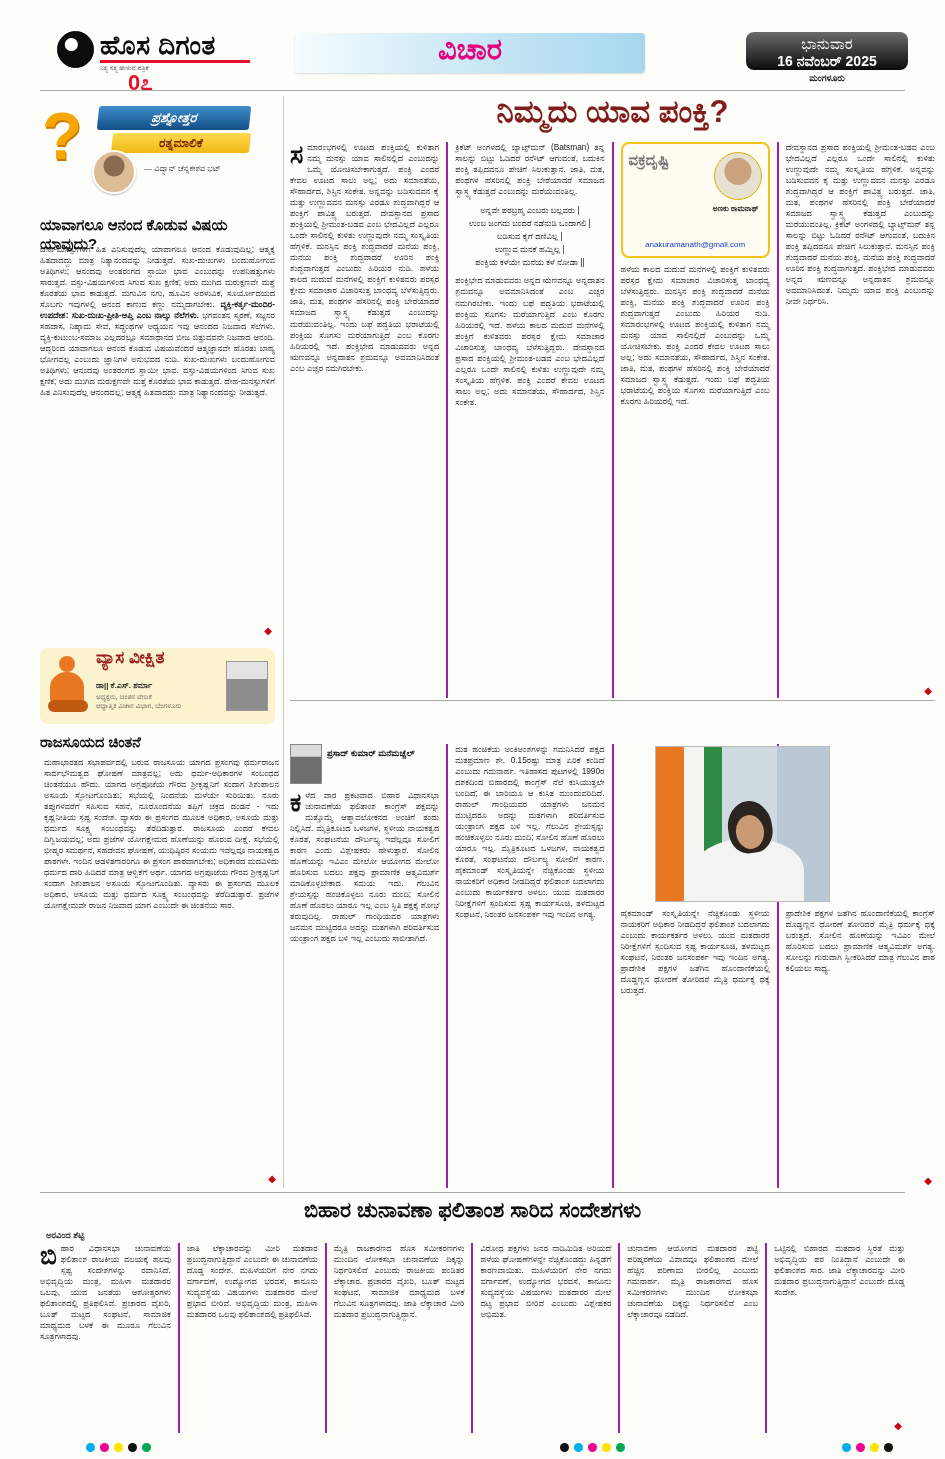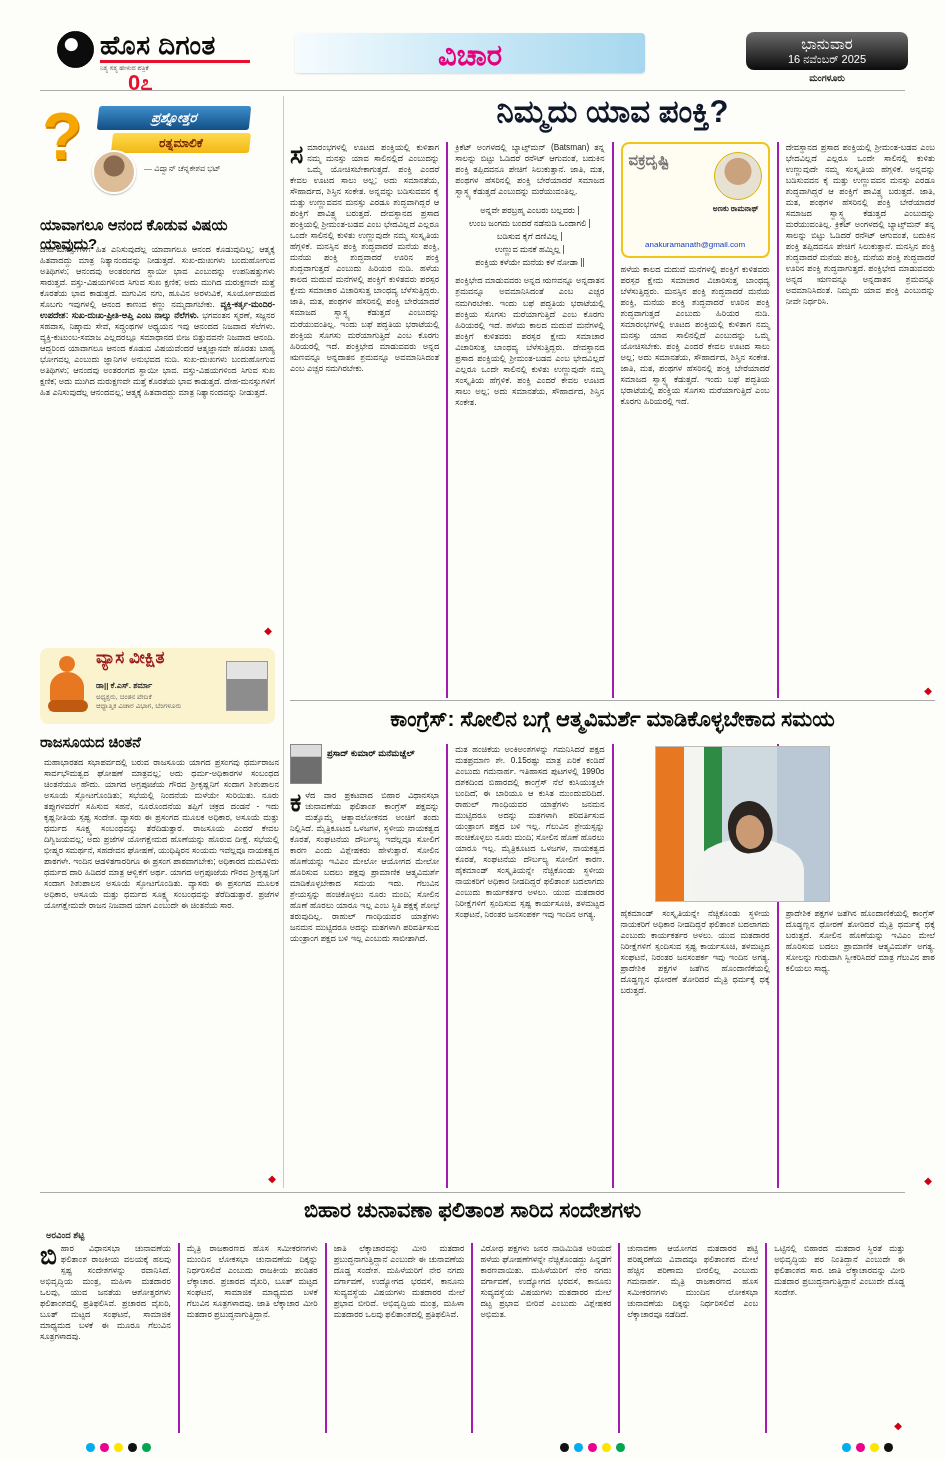--- a/index.html
+++ b/index.html
@@ -24,26 +24,26 @@
 
   
   .logo-circle { left:57px; top:31px; width:37px; height:37px; border-radius:50%;
     background:radial-gradient(circle at 38% 36%, #ffffff 0 6px, #0c0c0c 7px); border:1.5px solid #000; }
   .paper-name { left:100px; top:30px; font-size:26px; font-weight:bold; color:#0d0d0d; letter-spacing:0.5px; }
   .red-rule { left:100px; top:60px; width:150px; height:2.5px; background:#e8112d; }
   .tagline { left:100px; top:64px; font-size:6.5px; color:#555; }
   .page-num { left:128px; top:70px; font-size:22px; font-weight:bold; color:#e8112d; }
   .section-banner { left:295px; top:33px; width:350px; height:40px; border-radius:4px;
     background:linear-gradient(90deg,#f6fcff 0%,#d2ecf7 40%,#a6d7ee 100%);
-    display:flex; align-items:flex-end; justify-content:center; box-shadow:0 1px 2px rgba(0,0,0,.15); }
+    display:flex; align-items:flex-start; justify-content:center; box-shadow:0 1px 2px rgba(0,0,0,.15); }
   .section-banner span { font-size:29px; font-weight:bold; color:#e6007e; }
   .date-box { left:746px; top:32px; width:162px; height:38px; border-radius:8px;
     background:linear-gradient(180deg,#6b6b6b,#0b0b0b); color:#fff; text-align:center; padding-top:3px; }
   .date-box .day { font-size:15px; }
-  .date-box .date { font-size:11px; font-weight:normal; }
+  .date-box .date { font-size:14px; font-weight:bold; }
   .city { left:746px; top:73px; width:162px; text-align:center; font-size:9px; font-weight:bold; color:#222; }
 
   
   .qa-header { left:40px; top:96px; width:235px; height:102px; }
   .qmark { position:absolute; left:2px; top:2px; font-size:66px; font-weight:bold; color:#f7a600;
     text-shadow:1px 2px 0 #c97a00; }
   .ribbon1 { position:absolute; left:58px; top:10px; width:152px; height:24px; transform:skew(-6deg);
     background:linear-gradient(180deg,#3e8ecb,#134f86); color:#fff; font-size:13px; font-weight:bold; font-style:italic;
     display:flex; align-items:center; justify-content:center; border-radius:3px; }
   .ribbon2 { position:absolute; left:72px; top:37px; width:138px; height:20px; transform:skew(-6deg);
@@ -67,21 +67,21 @@
   .vyasa-credit1 { position:absolute; left:56px; top:33px; font-size:8px; font-weight:bold; color:#333; }
   .vyasa-credit2 { position:absolute; left:56px; top:44px; font-size:7px; color:#555; white-space:pre-line; line-height:1.3; }
   .vyasa-photo { position:absolute; left:186px; top:13px; width:42px; height:50px; border:1px solid #999;
     background:linear-gradient(180deg,#e3e3e3 0 35%, #8d8d8d 36% 100%); }
   .vyasa-heading { left:40px; top:734px; width:235px; font-size:14.5px; font-weight:bold; color:#0c0c0c; }
   .vyasa-body { left:44px; top:757px; width:235px; height:429px; }
 
   .div-left-main { left:283px; top:96px; height:1092px; }
 
   
-  .main-headline { left:290px; top:94px; width:645px; text-align:center; font-size:31px; font-weight:bold; color:#0f172a; }
+  .main-headline { left:290px; top:94px; width:645px; text-align:center; font-size:31px; font-weight:bold; color:#7f1d1d; }
   .main-cols { left:290px; top:142px; width:645px; height:556px; }
   .author-box { border:2px solid #f0c419; border-radius:8px; background:#fffdf2; height:116px; margin-bottom:6px;
     position:relative; padding:6px; }
   .author-box .box-title { font-size:15px; font-weight:bold; color:#737373; }
   .author-box .box-photo { position:absolute; right:6px; top:8px; width:48px; height:48px; border-radius:50%;
     background:radial-gradient(circle at 50% 40%, #caa27e 0 13px, #e7e1d2 14px); border:1.5px solid #d9b200; }
   .author-box .box-author { position:absolute; right:2px; top:60px; width:60px; text-align:center; font-size:7.5px; font-weight:bold; color:#222; }
   .author-box .box-email { position:absolute; left:0; bottom:5px; width:100%; text-align:center; font-size:8px; color:#1540c8; }
 
   
@@ -201,21 +201,20 @@
       </div>
       <span>ಹಳೆಯ ಕಾಲದ ಮದುವೆ ಮನೆಗಳಲ್ಲಿ ಪಂಕ್ತಿಗೆ ಕುಳಿತವರು ಪರಸ್ಪರ ಕ್ಷೇಮ ಸಮಾಚಾರ ವಿಚಾರಿಸುತ್ತ ಬಾಂಧವ್ಯ ಬೆಳೆಸುತ್ತಿದ್ದರು. ಮನಸ್ಸಿನ ಪಂಕ್ತಿ ಶುದ್ಧವಾದರೆ ಮನೆಯ ಪಂಕ್ತಿ, ಮನೆಯ ಪಂಕ್ತಿ ಶುದ್ಧವಾದರೆ ಊರಿನ ಪಂಕ್ತಿ ಶುದ್ಧವಾಗುತ್ತದೆ ಎಂಬುದು ಹಿರಿಯರ ನುಡಿ. ಸಮಾರಂಭಗಳಲ್ಲಿ ಊಟದ ಪಂಕ್ತಿಯಲ್ಲಿ ಕುಳಿತಾಗ ನಮ್ಮ ಮನಸ್ಸು ಯಾವ ಸಾಲಿನಲ್ಲಿದೆ ಎಂಬುದನ್ನು ಒಮ್ಮೆ ಯೋಚಿಸಬೇಕು. ಪಂಕ್ತಿ ಎಂದರೆ ಕೇವಲ ಊಟದ ಸಾಲು ಅಲ್ಲ; ಅದು ಸಮಾನತೆಯ, ಸೌಹಾರ್ದದ, ಶಿಸ್ತಿನ ಸಂಕೇತ. ಜಾತಿ, ಮತ, ಪಂಥಗಳ ಹೆಸರಿನಲ್ಲಿ ಪಂಕ್ತಿ ಬೇರೆಯಾದರೆ ಸಮಾಜದ ಸ್ವಾಸ್ಥ್ಯ ಕೆಡುತ್ತದೆ. ಇಂದು ಬಫೆ ಪದ್ಧತಿಯ ಭರಾಟೆಯಲ್ಲಿ ಪಂಕ್ತಿಯ ಸೊಗಸು ಮರೆಯಾಗುತ್ತಿದೆ ಎಂಬ ಕೊರಗು ಹಿರಿಯರಲ್ಲಿ ಇದೆ.</span>
     </div>
     <div class="col body-text">
       <span>ದೇವಸ್ಥಾನದ ಪ್ರಸಾದ ಪಂಕ್ತಿಯಲ್ಲಿ ಶ್ರೀಮಂತ-ಬಡವ ಎಂಬ ಭೇದವಿಲ್ಲದೆ ಎಲ್ಲರೂ ಒಂದೇ ಸಾಲಿನಲ್ಲಿ ಕುಳಿತು ಉಣ್ಣುವುದೇ ನಮ್ಮ ಸಂಸ್ಕೃತಿಯ ಹೆಗ್ಗಳಿಕೆ. ಅನ್ನವನ್ನು ಬಡಿಸುವವನ ಕೈ ಮತ್ತು ಉಣ್ಣುವವನ ಮನಸ್ಸು ಎರಡೂ ಶುದ್ಧವಾಗಿದ್ದರೆ ಆ ಪಂಕ್ತಿಗೆ ಪಾವಿತ್ರ್ಯ ಬರುತ್ತದೆ. ಜಾತಿ, ಮತ, ಪಂಥಗಳ ಹೆಸರಿನಲ್ಲಿ ಪಂಕ್ತಿ ಬೇರೆಯಾದರೆ ಸಮಾಜದ ಸ್ವಾಸ್ಥ್ಯ ಕೆಡುತ್ತದೆ ಎಂಬುದನ್ನು ಮರೆಯುವಂತಿಲ್ಲ. ಕ್ರಿಕೆಟ್ ಅಂಗಳದಲ್ಲಿ ಬ್ಯಾಟ್ಸ್‌ಮನ್ ತನ್ನ ಸಾಲನ್ನು ಬಿಟ್ಟು ಓಡಿದರೆ ರನೌಟ್ ಆಗುವಂತೆ, ಬದುಕಿನ ಪಂಕ್ತಿ ತಪ್ಪಿದವನೂ ಪೇಚಿಗೆ ಸಿಲುಕುತ್ತಾನೆ. ಮನಸ್ಸಿನ ಪಂಕ್ತಿ ಶುದ್ಧವಾದರೆ ಮನೆಯ ಪಂಕ್ತಿ, ಮನೆಯ ಪಂಕ್ತಿ ಶುದ್ಧವಾದರೆ ಊರಿನ ಪಂಕ್ತಿ ಶುದ್ಧವಾಗುತ್ತದೆ. ಪಂಕ್ತಿಭೇದ ಮಾಡುವವರು ಅನ್ನದ ಋಣವನ್ನೂ ಅನ್ನದಾತನ ಶ್ರಮವನ್ನೂ ಅವಮಾನಿಸಿದಂತೆ. ನಿಮ್ಮದು ಯಾವ ಪಂಕ್ತಿ ಎಂಬುದನ್ನು ನೀವೇ ನಿರ್ಧರಿಸಿ.</span>
       <span class="endmark">◆</span>
     </div>
   </div>
 
   <div class="abs hrule div-main-congress"></div>
-  <div class="abs congress-headline">ಕಾಂಗ್ರೆಸ್: ಸೋಲಿನ ಬಗ್ಗೆ ಆತ್ಮವಿಮರ್ಶೆ ಮಾಡಿಕೊಳ್ಳಬೇಕಾದ ಸಮಯ</div>
 
   <div class="abs cols congress-cols">
     <div class="col body-text">
       <div class="congress-byline">
         <div class="bphoto"></div>
         <div class="bname">ಪ್ರಸಾದ್ ಕುಮಾರ್ ಮನೆಮಚ್ಚೆಲ್</div>
       </div>
       <span class="dropcap">ಕ</span><span>ಳೆದ ವಾರ ಪ್ರಕಟವಾದ ಬಿಹಾರ ವಿಧಾನಸಭಾ ಚುನಾವಣೆಯ ಫಲಿತಾಂಶ ಕಾಂಗ್ರೆಸ್ ಪಕ್ಷವನ್ನು ಮತ್ತೊಮ್ಮೆ ಆತ್ಮಾವಲೋಕನದ ಅಂಚಿಗೆ ತಂದು ನಿಲ್ಲಿಸಿದೆ. ಮೈತ್ರಿಕೂಟದ ಒಳಜಗಳ, ಸ್ಥಳೀಯ ನಾಯಕತ್ವದ ಕೊರತೆ, ಸಂಘಟನೆಯ ದೌರ್ಬಲ್ಯ ಇವೆಲ್ಲವೂ ಸೋಲಿಗೆ ಕಾರಣ ಎಂದು ವಿಶ್ಲೇಷಕರು ಹೇಳುತ್ತಾರೆ. ಸೋಲಿನ ಹೊಣೆಯನ್ನು ಇವಿಎಂ ಮೇಲೋ ಆಯೋಗದ ಮೇಲೋ ಹೊರಿಸುವ ಬದಲು ಪಕ್ಷವು ಪ್ರಾಮಾಣಿಕ ಆತ್ಮವಿಮರ್ಶೆ ಮಾಡಿಕೊಳ್ಳಬೇಕಾದ ಸಮಯ ಇದು. ಗೆಲುವಿನ ಶ್ರೇಯಸ್ಸನ್ನು ಹಂಚಿಕೊಳ್ಳಲು ನೂರು ಮಂದಿ; ಸೋಲಿನ ಹೊಣೆ ಹೊರಲು ಯಾರೂ ಇಲ್ಲ ಎಂಬ ಸ್ಥಿತಿ ಪಕ್ಷಕ್ಕೆ ಶೋಭೆ ತರುವುದಿಲ್ಲ. ರಾಹುಲ್ ಗಾಂಧಿಯವರ ಯಾತ್ರೆಗಳು ಜನಮನ ಮುಟ್ಟಿದರೂ ಅದನ್ನು ಮತಗಳಾಗಿ ಪರಿವರ್ತಿಸುವ ಯಂತ್ರಾಂಗ ಪಕ್ಷದ ಬಳಿ ಇಲ್ಲ ಎಂಬುದು ಸಾಬೀತಾಗಿದೆ.</span>
     </div>
     <div class="col body-text">
@@ -238,24 +237,24 @@
 
   <div class="abs hrule div-congress-bihar"></div>
   <div class="abs bihar-headline">ಬಿಹಾರ ಚುನಾವಣಾ ಫಲಿತಾಂಶ ಸಾರಿದ ಸಂದೇಶಗಳು</div>
   <div class="abs bihar-byline">ಅರವಿಂದ ಶೆಟ್ಟಿ</div>
 
   <div class="abs cols bihar-cols">
     <div class="col body-text">
       <span class="dropcap">ಬಿ</span><span>ಹಾರ ವಿಧಾನಸಭಾ ಚುನಾವಣೆಯ ಫಲಿತಾಂಶ ರಾಜಕೀಯ ವಲಯಕ್ಕೆ ಹಲವು ಸ್ಪಷ್ಟ ಸಂದೇಶಗಳನ್ನು ರವಾನಿಸಿದೆ. ಅಭಿವೃದ್ಧಿಯ ಮಂತ್ರ, ಮಹಿಳಾ ಮತದಾರರ ಒಲವು, ಯುವ ಜನತೆಯ ಆಶೋತ್ತರಗಳು ಫಲಿತಾಂಶದಲ್ಲಿ ಪ್ರತಿಫಲಿಸಿವೆ. ಪ್ರಚಾರದ ವೈಖರಿ, ಬೂತ್ ಮಟ್ಟದ ಸಂಘಟನೆ, ಸಾಮಾಜಿಕ ಮಾಧ್ಯಮದ ಬಳಕೆ ಈ ಮೂರೂ ಗೆಲುವಿನ ಸೂತ್ರಗಳಾದವು.</span>
     </div>
     <div class="col body-text">
+      <span>ಜಾತಿ ಲೆಕ್ಕಾಚಾರವನ್ನು ಮೀರಿ ಮತದಾರ ಪ್ರಬುದ್ಧನಾಗುತ್ತಿದ್ದಾನೆ ಎಂಬುದೇ ಈ ಚುನಾವಣೆಯ ದೊಡ್ಡ ಸಂದೇಶ. ಮಹಿಳೆಯರಿಗೆ ನೇರ ನಗದು ವರ್ಗಾವಣೆ, ಉದ್ಯೋಗದ ಭರವಸೆ, ಕಾನೂನು ಸುವ್ಯವಸ್ಥೆಯ ವಿಷಯಗಳು ಮತದಾರರ ಮೇಲೆ ಪ್ರಭಾವ ಬೀರಿವೆ. ಅಭಿವೃದ್ಧಿಯ ಮಂತ್ರ, ಮಹಿಳಾ ಮತದಾರರ ಒಲವು ಫಲಿತಾಂಶದಲ್ಲಿ ಪ್ರತಿಫಲಿಸಿವೆ.</span>
+    </div>
+    <div class="col body-text">
       <span>ಮೈತ್ರಿ ರಾಜಕಾರಣದ ಹೊಸ ಸಮೀಕರಣಗಳು ಮುಂದಿನ ಲೋಕಸಭಾ ಚುನಾವಣೆಯ ದಿಕ್ಕನ್ನು ನಿರ್ಧರಿಸಲಿವೆ ಎಂಬುದು ರಾಜಕೀಯ ಪಂಡಿತರ ಲೆಕ್ಕಾಚಾರ. ಪ್ರಚಾರದ ವೈಖರಿ, ಬೂತ್ ಮಟ್ಟದ ಸಂಘಟನೆ, ಸಾಮಾಜಿಕ ಮಾಧ್ಯಮದ ಬಳಕೆ ಗೆಲುವಿನ ಸೂತ್ರಗಳಾದವು. ಜಾತಿ ಲೆಕ್ಕಾಚಾರ ಮೀರಿ ಮತದಾರ ಪ್ರಬುದ್ಧನಾಗುತ್ತಿದ್ದಾನೆ.</span>
-    </div>
-    <div class="col body-text">
-      <span>ಜಾತಿ ಲೆಕ್ಕಾಚಾರವನ್ನು ಮೀರಿ ಮತದಾರ ಪ್ರಬುದ್ಧನಾಗುತ್ತಿದ್ದಾನೆ ಎಂಬುದೇ ಈ ಚುನಾವಣೆಯ ದೊಡ್ಡ ಸಂದೇಶ. ಮಹಿಳೆಯರಿಗೆ ನೇರ ನಗದು ವರ್ಗಾವಣೆ, ಉದ್ಯೋಗದ ಭರವಸೆ, ಕಾನೂನು ಸುವ್ಯವಸ್ಥೆಯ ವಿಷಯಗಳು ಮತದಾರರ ಮೇಲೆ ಪ್ರಭಾವ ಬೀರಿವೆ. ಅಭಿವೃದ್ಧಿಯ ಮಂತ್ರ, ಮಹಿಳಾ ಮತದಾರರ ಒಲವು ಫಲಿತಾಂಶದಲ್ಲಿ ಪ್ರತಿಫಲಿಸಿವೆ.</span>
     </div>
     <div class="col body-text">
       <span>ವಿರೋಧ ಪಕ್ಷಗಳು ಜನರ ನಾಡಿಮಿಡಿತ ಅರಿಯದೆ ಹಳೆಯ ಘೋಷಣೆಗಳನ್ನೇ ನೆಚ್ಚಿಕೊಂಡದ್ದು ಹಿನ್ನಡೆಗೆ ಕಾರಣವಾಯಿತು. ಮಹಿಳೆಯರಿಗೆ ನೇರ ನಗದು ವರ್ಗಾವಣೆ, ಉದ್ಯೋಗದ ಭರವಸೆ, ಕಾನೂನು ಸುವ್ಯವಸ್ಥೆಯ ವಿಷಯಗಳು ಮತದಾರರ ಮೇಲೆ ದಟ್ಟ ಪ್ರಭಾವ ಬೀರಿವೆ ಎಂಬುದು ವಿಶ್ಲೇಷಕರ ಅಭಿಮತ.</span>
     </div>
     <div class="col body-text">
       <span>ಚುನಾವಣಾ ಆಯೋಗದ ಮತದಾರರ ಪಟ್ಟಿ ಪರಿಷ್ಕರಣೆಯ ವಿವಾದವೂ ಫಲಿತಾಂಶದ ಮೇಲೆ ಹೆಚ್ಚಿನ ಪರಿಣಾಮ ಬೀರಲಿಲ್ಲ ಎಂಬುದು ಗಮನಾರ್ಹ. ಮೈತ್ರಿ ರಾಜಕಾರಣದ ಹೊಸ ಸಮೀಕರಣಗಳು ಮುಂದಿನ ಲೋಕಸಭಾ ಚುನಾವಣೆಯ ದಿಕ್ಕನ್ನು ನಿರ್ಧರಿಸಲಿವೆ ಎಂಬ ಲೆಕ್ಕಾಚಾರವೂ ನಡೆದಿದೆ.</span>
     </div>
     <div class="col body-text">
       <span>ಒಟ್ಟಿನಲ್ಲಿ ಬಿಹಾರದ ಮತದಾರ ಸ್ಥಿರತೆ ಮತ್ತು ಅಭಿವೃದ್ಧಿಯ ಪರ ನಿಂತಿದ್ದಾನೆ ಎಂಬುದೇ ಈ ಫಲಿತಾಂಶದ ಸಾರ. ಜಾತಿ ಲೆಕ್ಕಾಚಾರವನ್ನು ಮೀರಿ ಮತದಾರ ಪ್ರಬುದ್ಧನಾಗುತ್ತಿದ್ದಾನೆ ಎಂಬುದೇ ದೊಡ್ಡ ಸಂದೇಶ.</span>
       <span class="endmark">◆</span>

